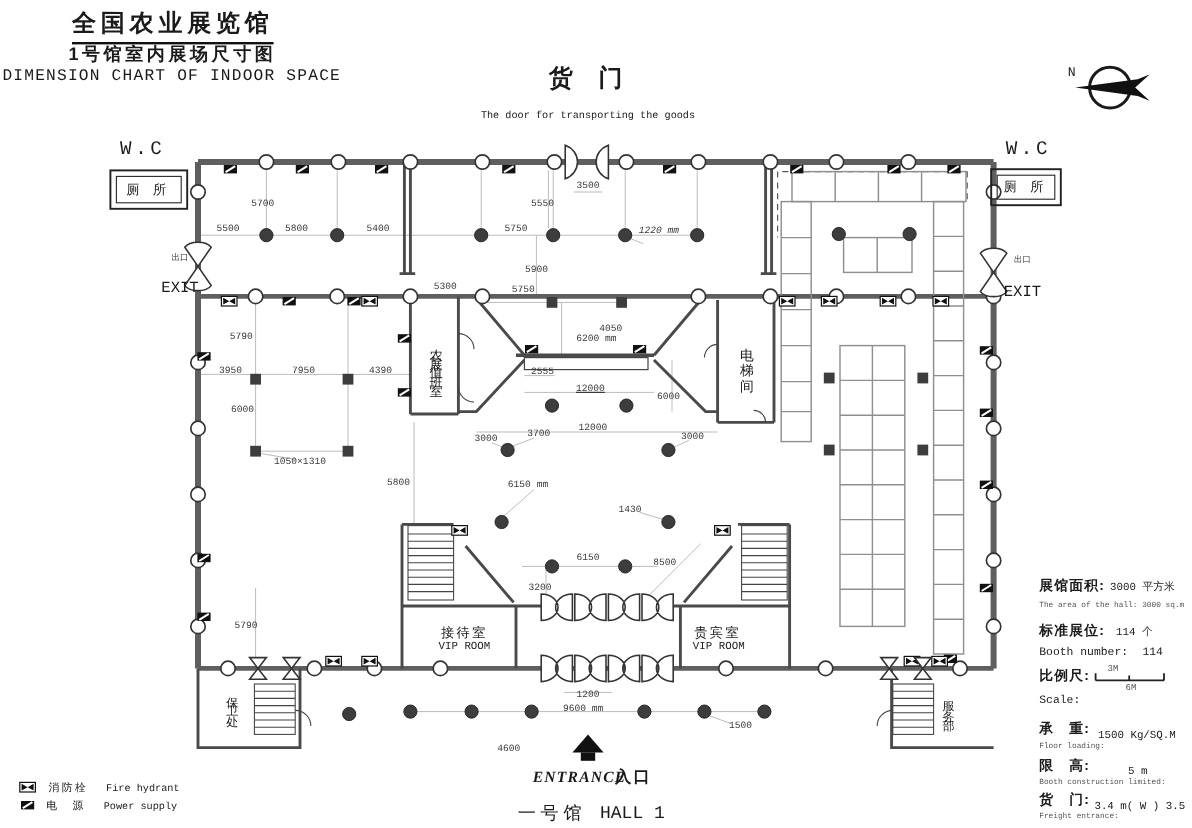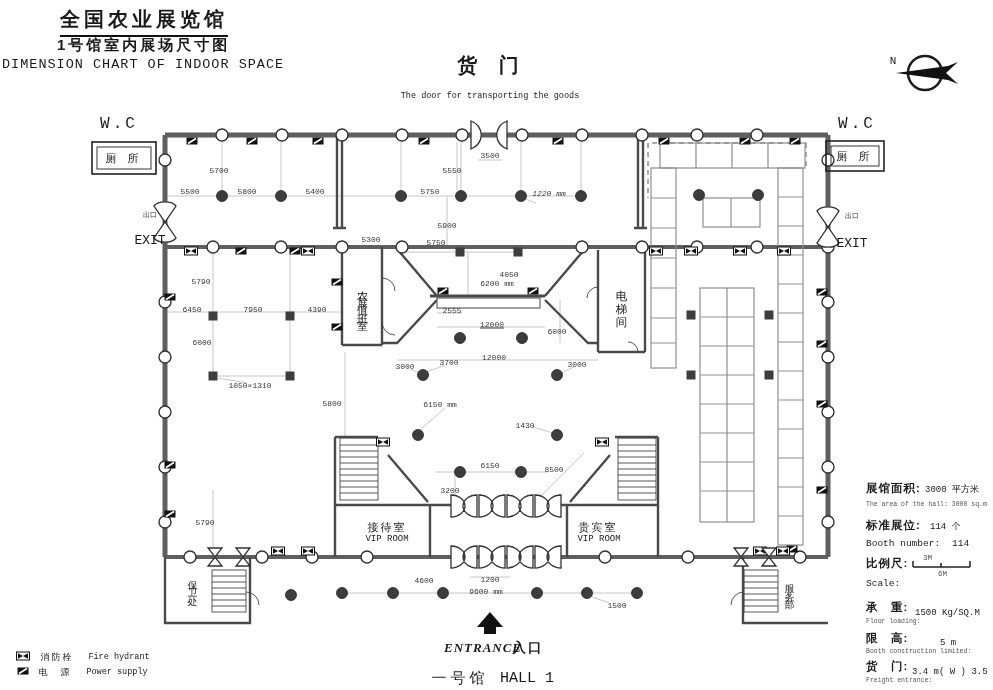--- a/index.html
+++ b/index.html
@@ -366,38 +366,38 @@
       <span class="dim" style="left: 371px; top: 191px; margin-top: 48px;">5300</span>
       <span class="dim" style="left: 430px; top: 191px;">5750</span>
       <span class="dim" style="left: 452px; top: 170px;">5550</span>
       <span class="dim" style="left: 490px; top: 155px;">3500</span>
       <span class="dim" style="left: 549px; top: 193px; font-style: italic;">1220 mm</span>
       <span class="dim" style="left: 447px; top: 225px;">5900</span>
       <span class="dim" style="left: 436px; top: 242px;">5750</span>
       <span class="dim" style="left: 497px; top: 249px; margin-top: 34px;">6200 mm</span>
       <span class="dim" style="left: 473px; top: 274px; margin-left: 36px;">4050</span>
       <span class="dim" style="left: 201px; top: 281px;">5790</span>
-      <span class="dim" style="left: 192px; top: 309px;">6450</span>
+      <span class="dim" style="left: 192px; top: 309px;">3950</span>
       <span class="dim" style="left: 253px; top: 309px;">7950</span>
       <span class="dim" style="left: 317px; top: 309px;">4390</span>
       <span class="dim" style="left: 202px; top: 342px;">6000</span>
       <span class="dim" style="left: 250px; top: 385px;">1050×1310</span>
       <span class="dim" style="left: 452px; top: 310px;">2555</span>
       <span class="dim" style="left: 492px; top: 324px; text-decoration: underline;">12000</span>
       <span class="dim" style="left: 557px; top: 331px;">6000</span>
       <span class="dim" style="left: 494px; top: 357px;">12000</span>
       <span class="dim" style="left: 405px; top: 366px;">3000</span>
       <span class="dim" style="left: 449px; top: 362px;">3700</span>
       <span class="dim" style="left: 577px; top: 364px;">3000</span>
       <span class="dim" style="left: 332px; top: 403px;">5800</span>
       <span class="dim" style="left: 440px; top: 404px;">6150 mm</span>
       <span class="dim" style="left: 525px; top: 425px;">1430</span>
       <span class="dim" style="left: 490px; top: 465px;">6150</span>
       <span class="dim" style="left: 554px; top: 469px;">8500</span>
       <span class="dim" style="left: 450px; top: 490px;">3200</span>
       <span class="dim" style="left: 205px; top: 522px;">5790</span>
       <span class="dim" style="left: 490px; top: 579px;">1200</span>
-      <span class="dim" style="left: 424px; top: 580px;">4600</span>
+      <span class="dim" style="left: 424px; top: 624px;">4600</span>
       <span class="dim" style="left: 486px; top: 591px;">9600 mm</span>
       <span class="dim" style="left: 617px; top: 605px;">1500</span>
     </div>
 
 </div>
 
 </body></html>

